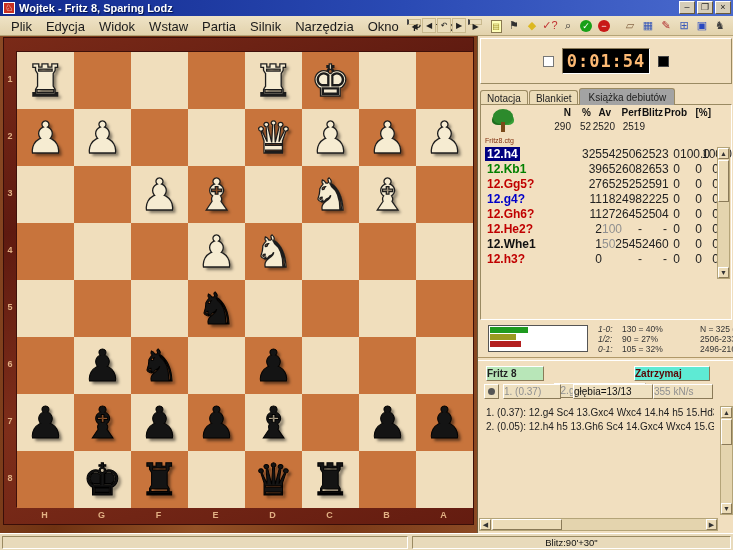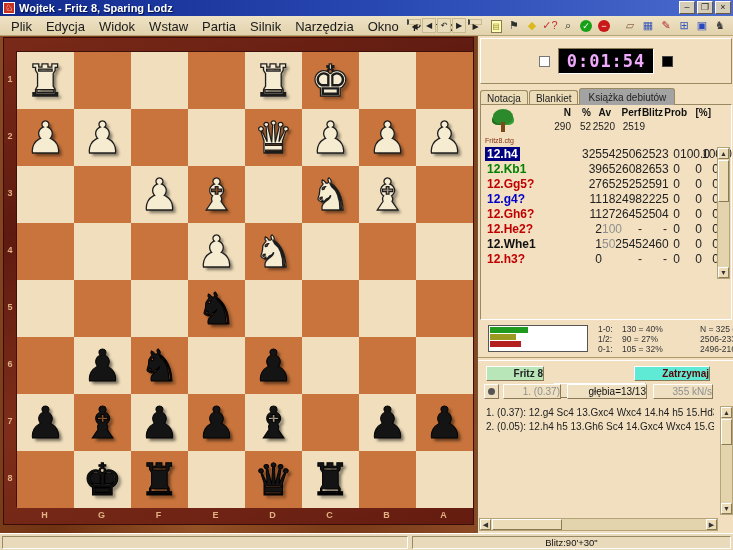--- a/index.html
+++ b/index.html
@@ -59,22 +59,22 @@
   .right-panel { position:absolute; left:477px; top:36px; width:256px; height:497px;
     background:#f1dfbf; border-left:1px solid #6a5a3a; }
 
   
   .clock-panel { position:absolute; left:2px; top:2px; width:252px; height:46px;
     background:#f1dfbf; border:1px solid; border-color:#fff #9a8a62 #9a8a62 #fff;
     display:flex; align-items:center; justify-content:center; gap:8px; }
   .side-sq { width:11px; height:11px; border:1px solid #777; }
   .side-sq.w { background:#fff; }
   .side-sq.b { background:#000; border-color:#444; }
-  .clock { width:96px; height:26px; background:#000; border:1px solid; border-color:#8a7a58 #fff #fff #8a7a58;
-    color:#f0abfc; font-family:"DejaVu Sans Mono", monospace; font-weight:bold; font-size:17px;
+  .clock { width:88px; height:26px; background:#000; border:1px solid; border-color:#8a7a58 #fff #fff #8a7a58;
+    color:#fdba74; font-family:"DejaVu Sans Mono", monospace; font-weight:bold; font-size:17px;
     text-align:center; line-height:24px; letter-spacing:1px; }
 
   
   .tabs { position:absolute; left:2px; top:52px; height:17px; display:flex; align-items:flex-end; }
   .tab { font-size:10px; color:#222; background:#ecdcb8; border:1px solid #9a8a62; border-bottom:none;
     border-radius:3px 3px 0 0; padding:2px 6px 1px; margin-right:1px; }
   .tab.active { background:#a3a3a3; padding:3px 8px 2px; position:relative; z-index:2; }
 
   
   .book { position:absolute; left:2px; top:68px; width:252px; height:216px; background:#f2e0c0;
@@ -104,37 +104,37 @@
   .sarrow { position:absolute; left:0; width:11px; height:11px; background:#ecdcb8;
     border:1px solid; border-color:#fff #8a7a58 #8a7a58 #fff; font-size:7px; line-height:10px; text-align:center; color:#333; }
   .sarrow.up { top:0; } .sarrow.dn { bottom:0; }
   .sthumb { position:absolute; left:0; top:12px; width:11px; height:42px; background:#ecdcb8;
     border:1px solid; border-color:#fff #8a7a58 #8a7a58 #fff; }
   .book-stats { position:absolute; left:2px; top:286px; width:252px; height:34px; }
   .bars { position:absolute; left:8px; top:3px; width:100px; height:27px; background:#fff; border:1px solid #555; }
   .bar { height:6px; margin:1px 0 1px 1px; }
   .stat-lines { position:absolute; left:118px; top:2px; font-size:8.5px; color:#333; line-height:10px; }
   .stat-row { display:flex; }
-  .stat-row .c1 { width:24px; } .stat-row .c2 { width:78px; } .stat-row .c3 { width:90px; }
+  .stat-row .c1 { width:24px;font-style:italic; } .stat-row .c2 { width:78px; } .stat-row .c3 { width:90px; }
 
   .hgroove { position:absolute; left:0; width:256px; height:4px; border-top:1px solid #b09868; border-bottom:1px solid #fff; }
 
   
   .engine { position:absolute; left:0px; top:326px; width:256px; height:171px; }
   .ebtn { position:absolute; height:15px; background:#eee0c0; border:1px solid; border-color:#fff #8a7a58 #8a7a58 #fff;
-    font-size:10px; text-align:right; line-height:13px; color:#222;padding-left:16px; }
+    font-size:10px; text-align:left; line-height:13px; color:#222; }
   .ebtn.name { left:8px; top:4px; width:58px; background:#b8e6b8; font-weight:bold; }
   .ebtn.curmove { left:76px; top:4px; width:92px; color:#909090;margin-top:17px; }
   .ebtn.stop { left:156px; top:4px; width:76px; background:#5eead4; color:#5a0606; font-weight:bold; }
   .led { position:absolute; left:6px; top:22px; width:15px; height:15px; background:#eee0c0;
     border:1px solid; border-color:#fff #8a7a58 #8a7a58 #fff; }
   .led::after { content:""; position:absolute; left:3px; top:3px; width:7px; height:7px; border-radius:50%;
     background:#555; }
   .ebtn.mainline { left:25px; top:22px; width:58px; color:#909090; }
-  .ebtn.depth { left:89px; top:22px; width:80px; color:#111; }
+  .ebtn.depth { left:95px; top:22px; width:80px; color:#111; }
   .ebtn.speed { left:175px; top:22px; width:60px; color:#909090; }
   .elines { position:absolute; left:8px; top:44px; width:228px; font-size:10px; color:#222; }
   .eline { white-space:nowrap; overflow:hidden; height:14px; line-height:14px; }
   .evscroll { position:absolute; right:1px; top:44px; bottom:18px; width:13px; background:#e4d4ae; border:1px solid #b4a478; }
   .ethumb { position:absolute; left:0; top:12px; width:11px; height:26px; background:#ecdcb8;
     border:1px solid; border-color:#fff #8a7a58 #8a7a58 #fff; }
   .hscroll { position:absolute; left:1px; right:16px; bottom:2px; height:13px; background:#e4d4ae; border:1px solid #b4a478; }
   .harrow { position:absolute; top:0; width:11px; height:11px; background:#ecdcb8;
     border:1px solid; border-color:#fff #8a7a58 #8a7a58 #fff; font-size:7px; line-height:10px; text-align:center; color:#333; }
   .harrow.l { left:0; } .harrow.r { right:0; }

